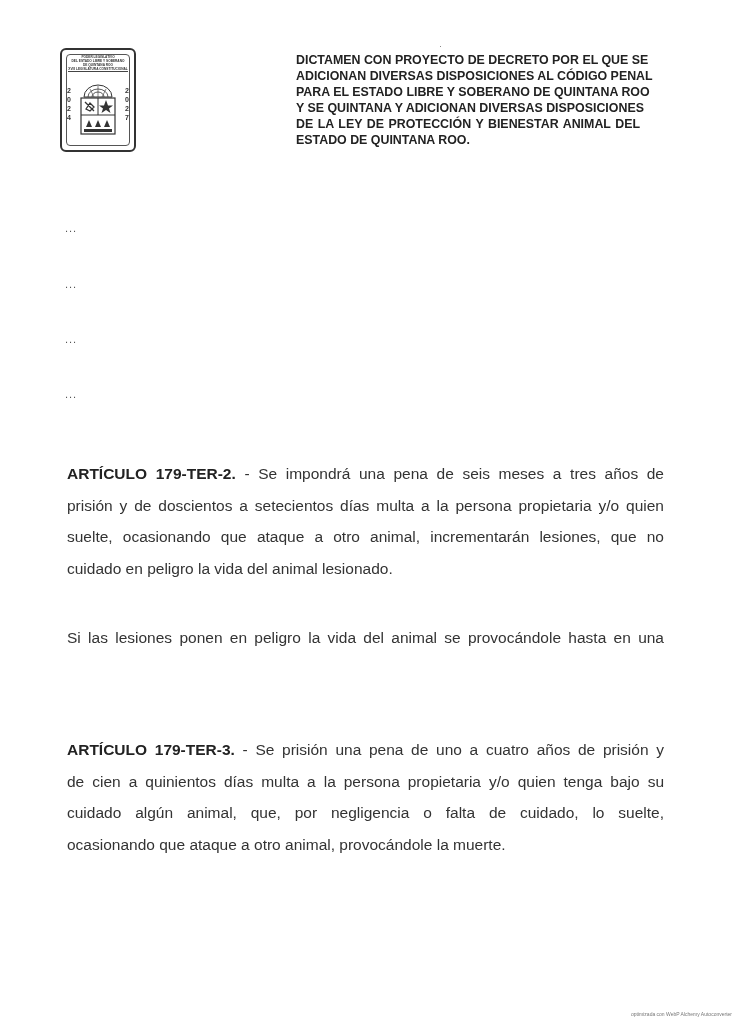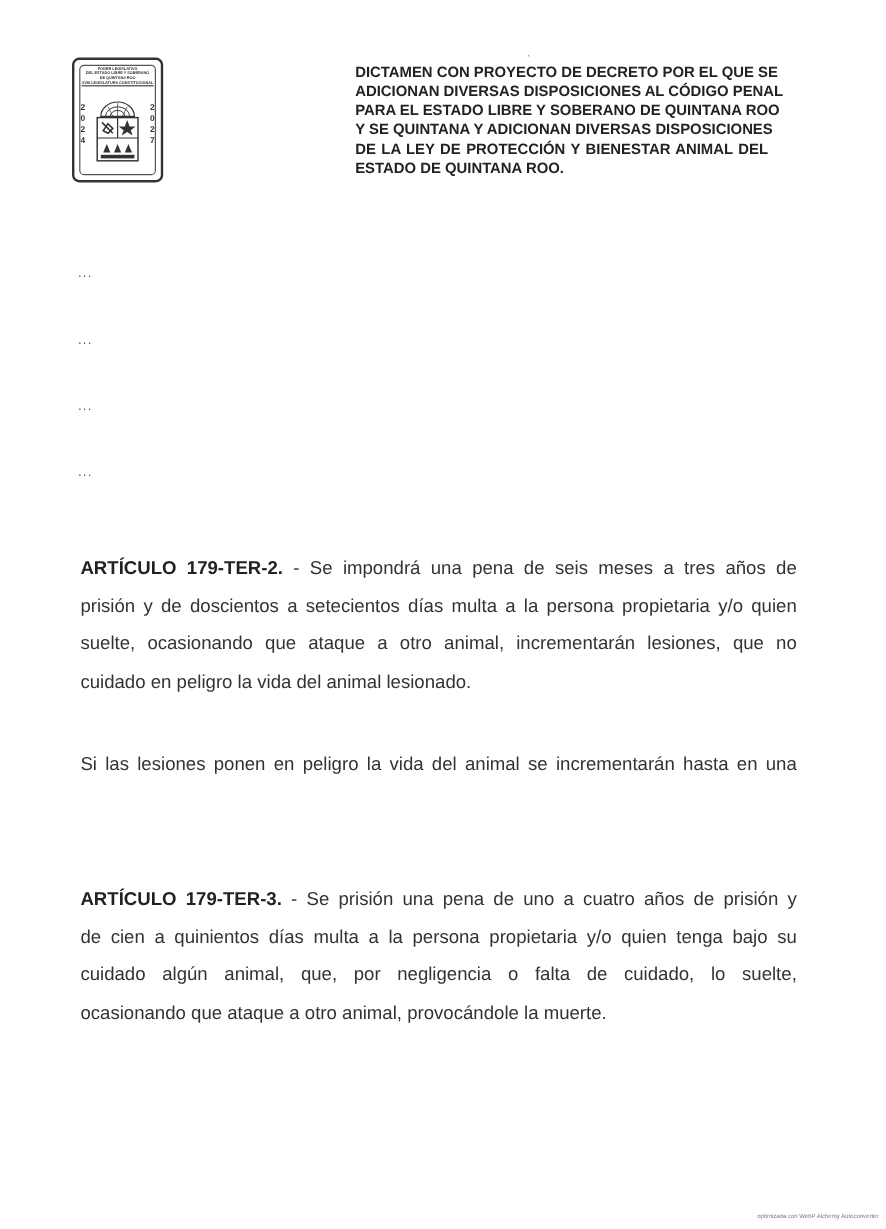--- a/index.html
+++ b/index.html
@@ -84,21 +84,21 @@
 <div class="ellipsis" style="top:388px">...</div>
 
 <div class="para" style="top:458px">
   <span class="line"><b>ARTÍCULO 179-TER-2.</b><span> - Se impondrá una pena de seis meses a tres años de</span></span>
   <span class="line">prisión y de doscientos a setecientos días multa a la persona propietaria y/o quien</span>
   <span class="line">suelte, ocasionando que ataque a otro animal, incrementarán lesiones, que no</span>
   <span class="line last">cuidado en peligro la vida del animal lesionado.</span>
 </div>
 
 <div class="para" style="top:622px">
-  <span class="line">Si las lesiones ponen en peligro la vida del animal se incrementarán hasta en una</span>
+  <span class="line">Si las lesiones ponen en peligro la vida del animal se provocándole hasta en una</span>
 </div>
 
 <div class="para" style="top:734px">
   <span class="line"><b>ARTÍCULO 179-TER-3.</b><span> - Se prisión una pena de uno a cuatro años de prisión y</span></span>
   <span class="line">de cien a quinientos días multa a la persona propietaria y/o quien tenga bajo su</span>
   <span class="line">cuidado algún animal, que, por negligencia o falta de cuidado, lo suelte,</span>
   <span class="line last">ocasionando que ataque a otro animal, provocándole la muerte.</span>
 </div>
 
 <div class="watermark">optimizada con WebP Alchemy Autoconverter</div>

